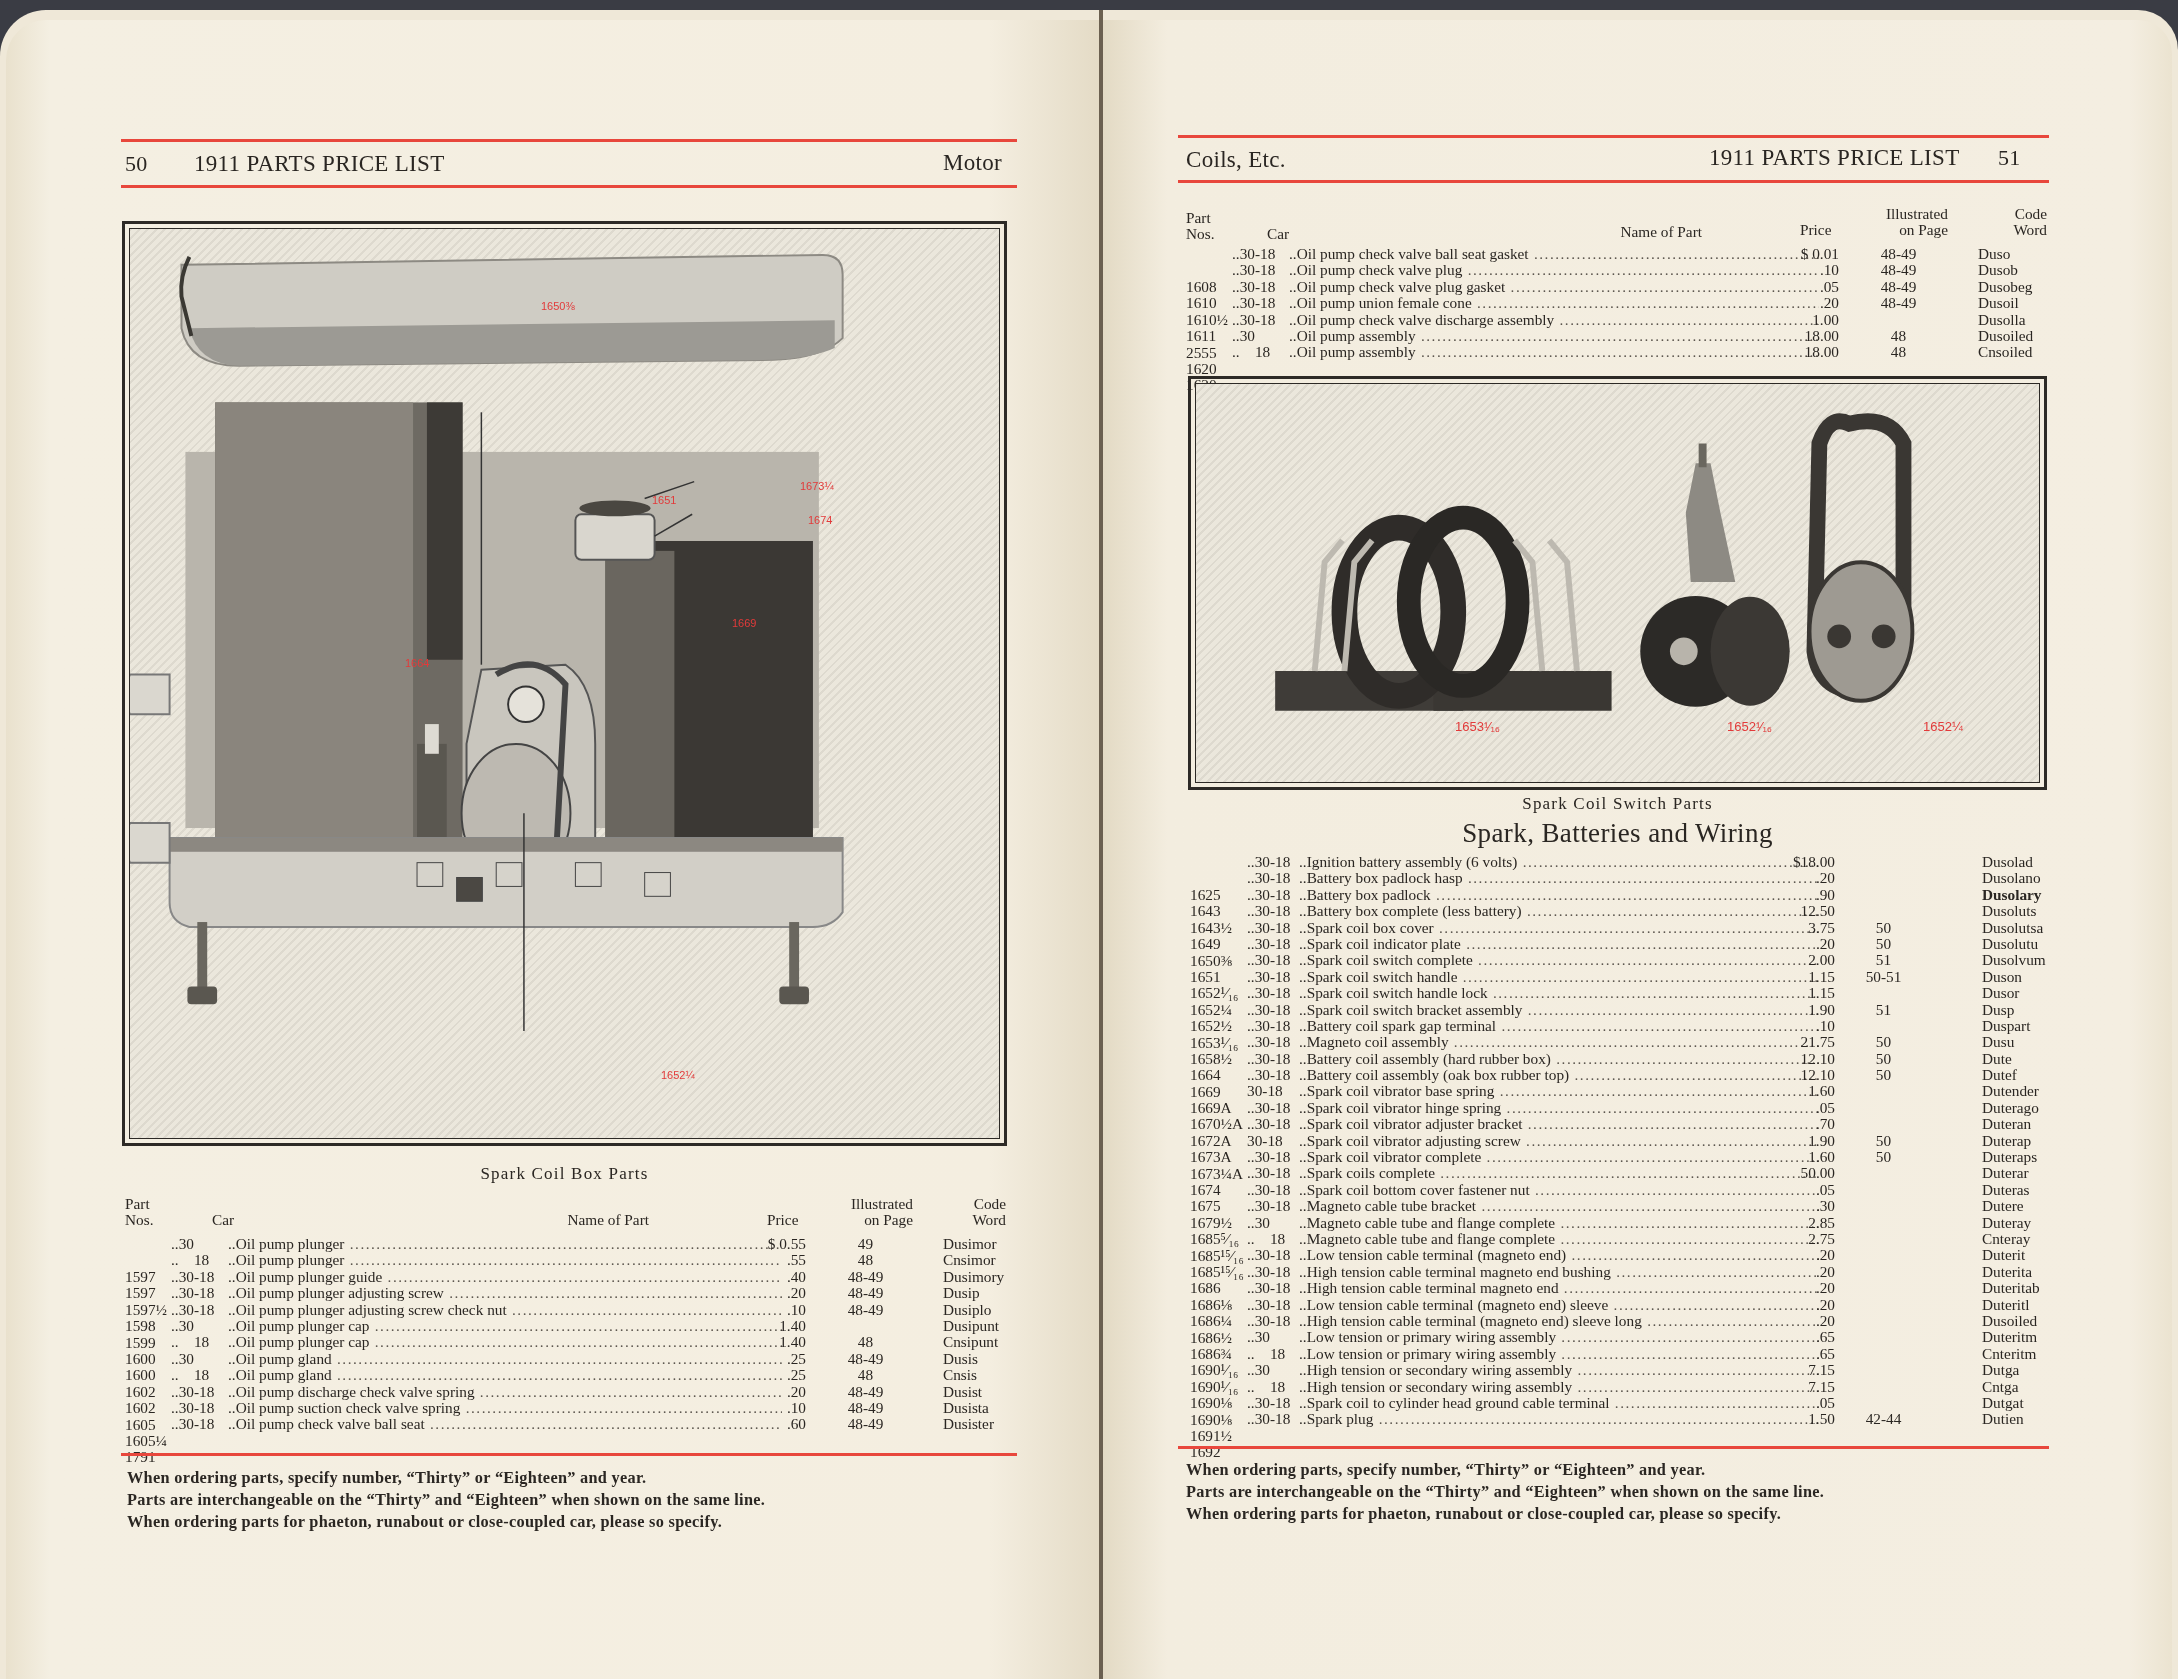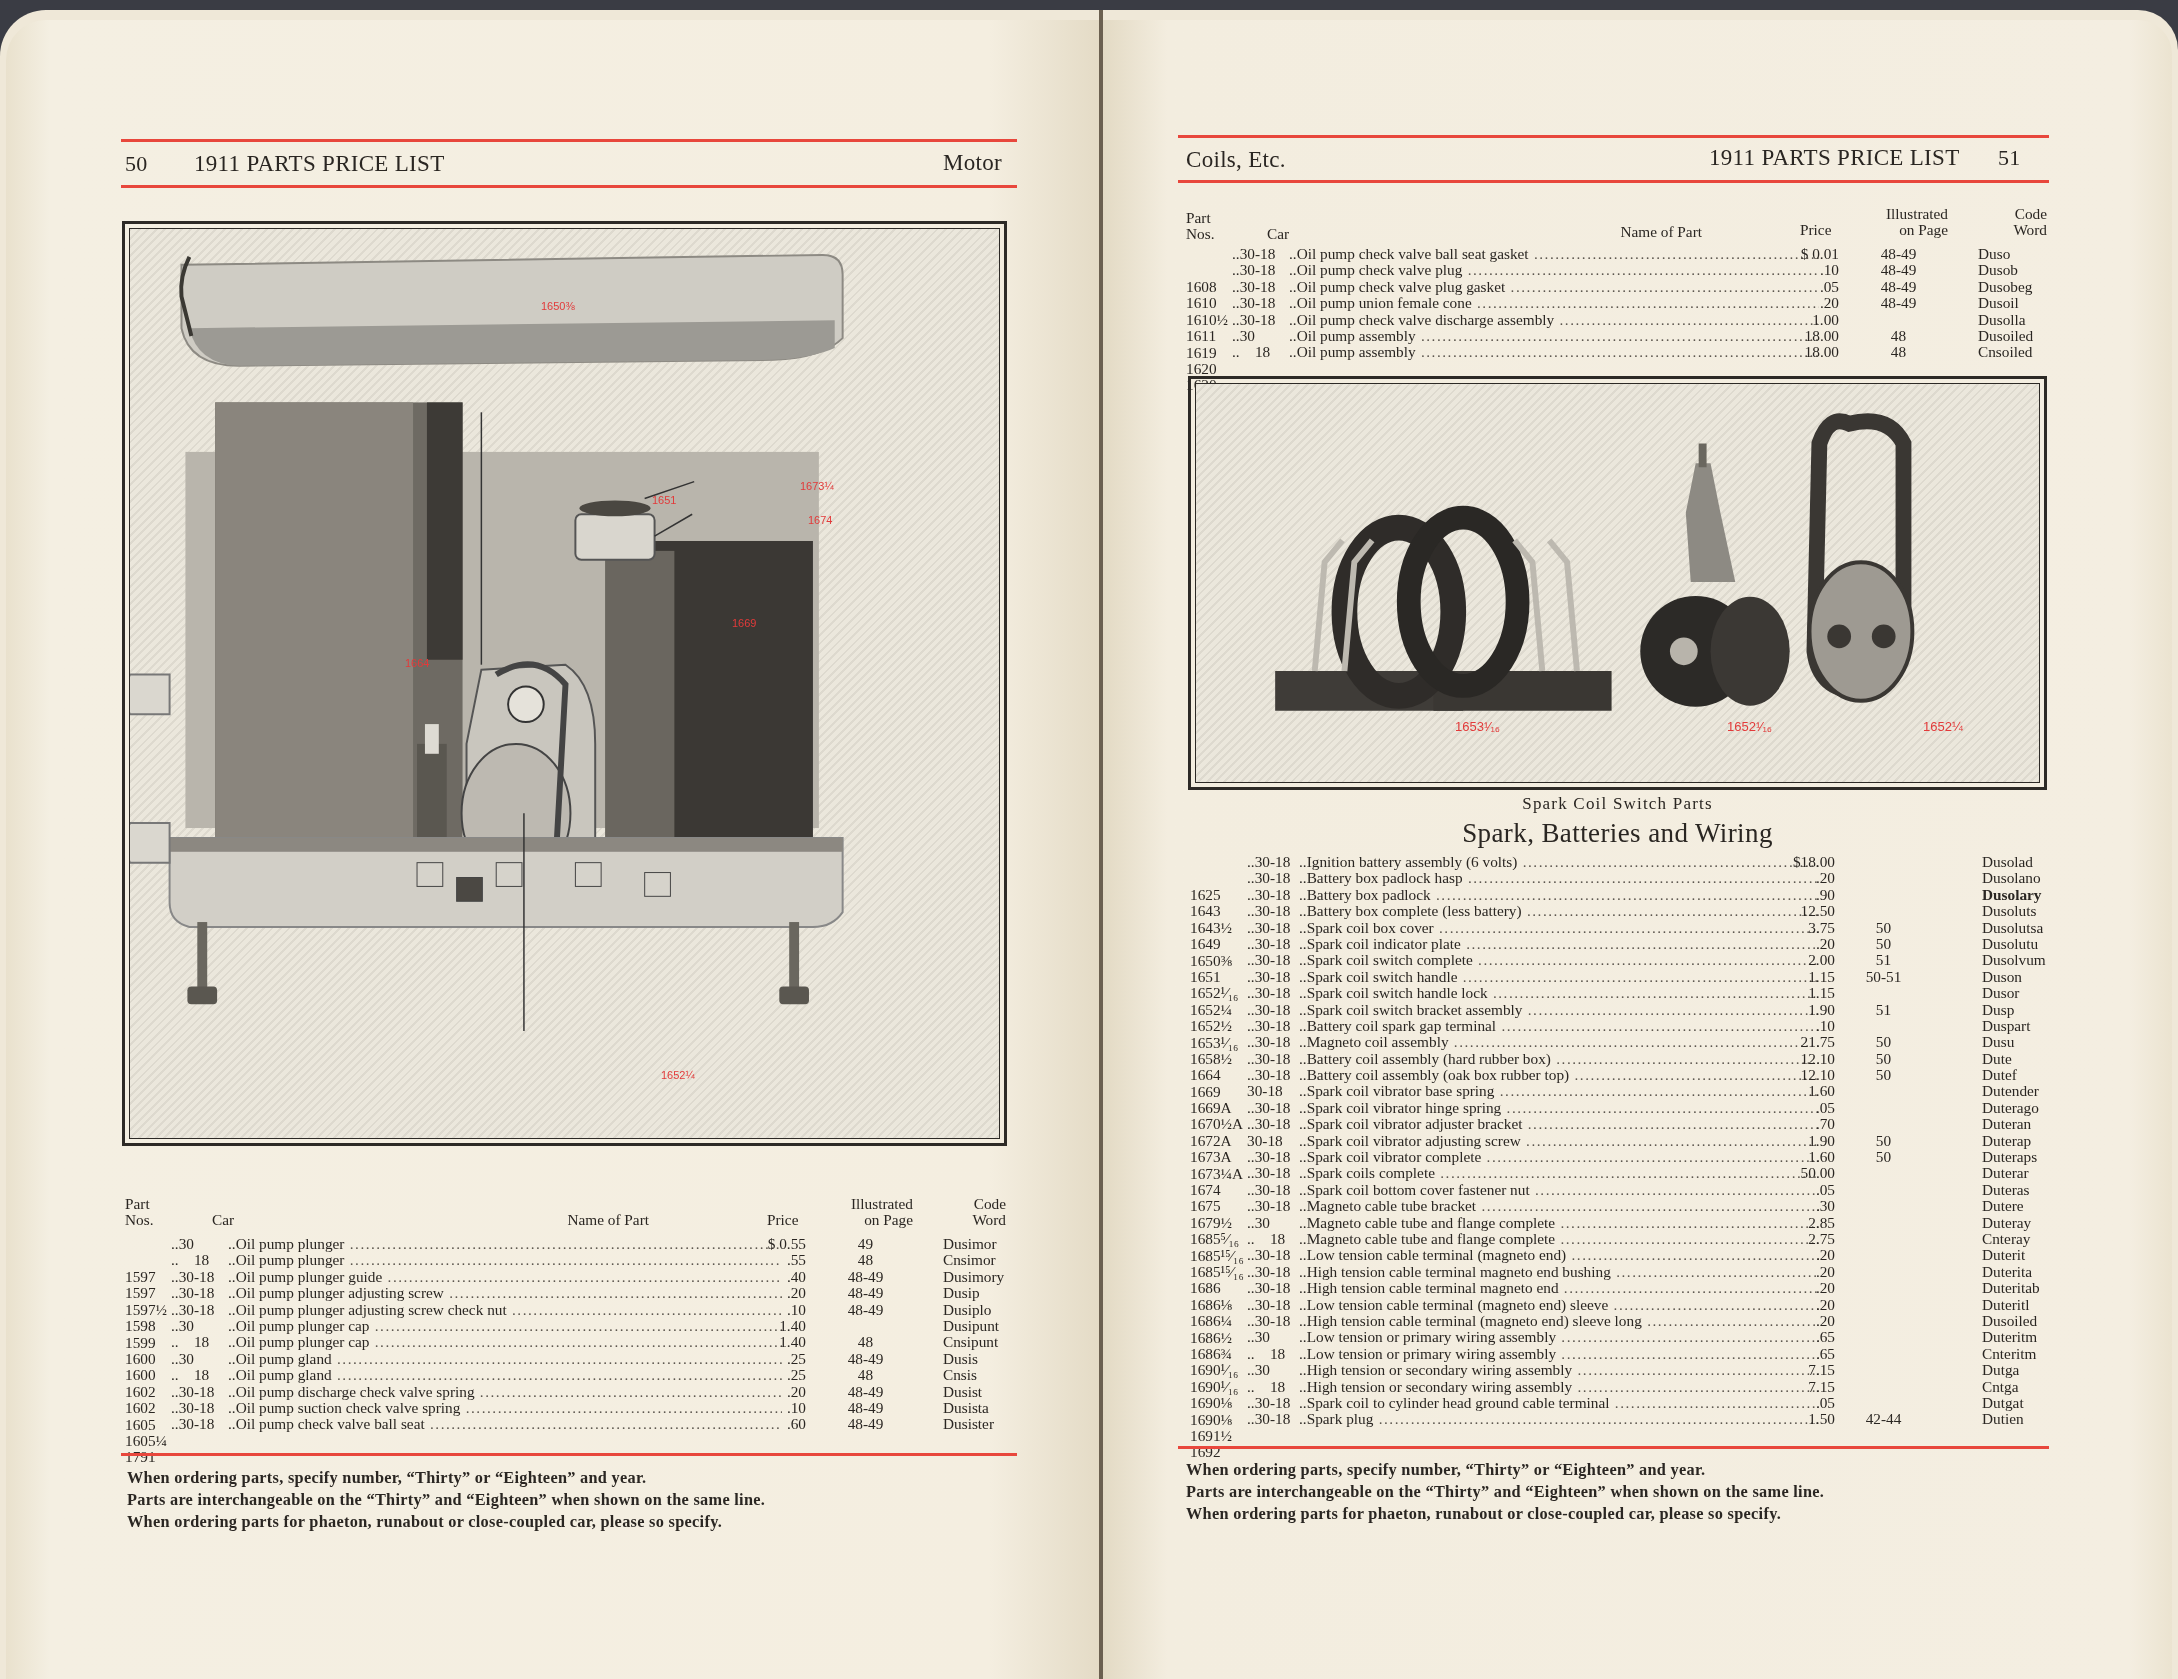--- a/index.html
+++ b/index.html
@@ -121,20 +121,21 @@
         </svg>
         <span class="red-label" style="left:411px; top:71px;">1650⅜</span>
         <span class="red-label" style="left:522px; top:265px;">1651</span>
         <span class="red-label" style="left:670px; top:251px;">1673¼</span>
         <span class="red-label" style="left:678px; top:285px;">1674</span>
         <span class="red-label" style="left:602px; top:388px;">1669</span>
         <span class="red-label" style="left:275px; top:428px;">1664</span>
         <span class="red-label" style="left:531px; top:840px;">1652¼</span>
       </div>
     </div>
+    <div class="caption" style="left:116px; width:885px; top:1144px;">Spark Coil Box Parts</div>
 
     <div class="ptable" id="left-table" style="left:119px; top:1176px; width:881px;">
       <div class="head">
         <span style="left:0; top:0; text-align:left;">Part</span>
         <span style="left:0; top:16px; text-align:left;">Nos.</span>
         <span style="left:87px; top:16px;">Car</span>
         <span style="left:267px; width:257px; top:16px;">Name of Part</span>
         <span style="left:642px; top:16px;">Price</span>
         <span style="left:693px; width:95px; top:0;">Illustrated</span>
         <span style="left:693px; width:95px; top:16px;">on Page</span>
@@ -295,21 +296,21 @@
           </div>
           <div class="row">
             <span class="c-no" style="left:0;">1611</span>
             <span class="c-car" style="left:46px; white-space:pre;">..30-18</span>
             <span class="c-name" style="left:103px; width:530px;">..Oil pump union female cone<span class="dots" style="position: static;"> ........................................................................................................................</span></span>
             <span class="c-price" style="left:584px; width:69px;">.20</span>
             <span class="c-page" style="left:665px; width:95px;">48-49</span>
             <span class="c-code" style="left:792px;">Dusoil</span>
           </div>
           <div class="row">
-            <span class="c-no" style="left:0;">1619</span>
+            <span class="c-no" style="left:0;">2555</span>
             <span class="c-car" style="left:46px; white-space:pre;">..30-18</span>
             <span class="c-name" style="left:103px; width:530px;">..Oil pump check valve discharge assembly<span class="dots" style="position: static;"> ........................................................................................................................</span></span>
             <span class="c-price" style="left:584px; width:69px;">1.00</span>
             <span class="c-page" style="left:665px; width:95px;"></span>
             <span class="c-code" style="left:792px;">Dusolla</span>
           </div>
           <div class="row">
             <span class="c-no" style="left:0;">1620</span>
             <span class="c-car" style="left:46px; white-space:pre;">..30</span>
             <span class="c-name" style="left:103px; width:530px;">..Oil pump assembly<span class="dots" style="position: static;"> ........................................................................................................................</span></span>

